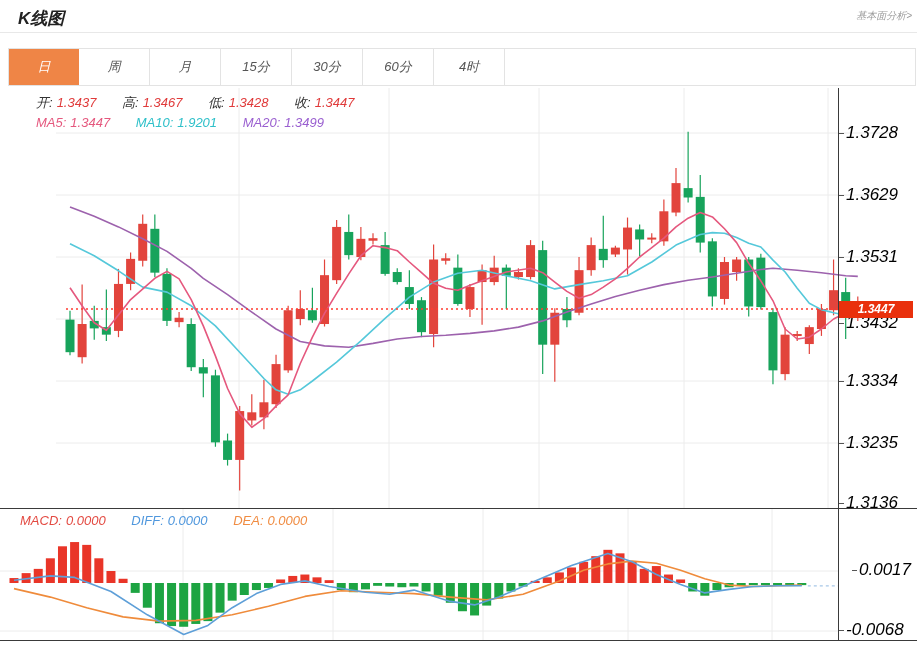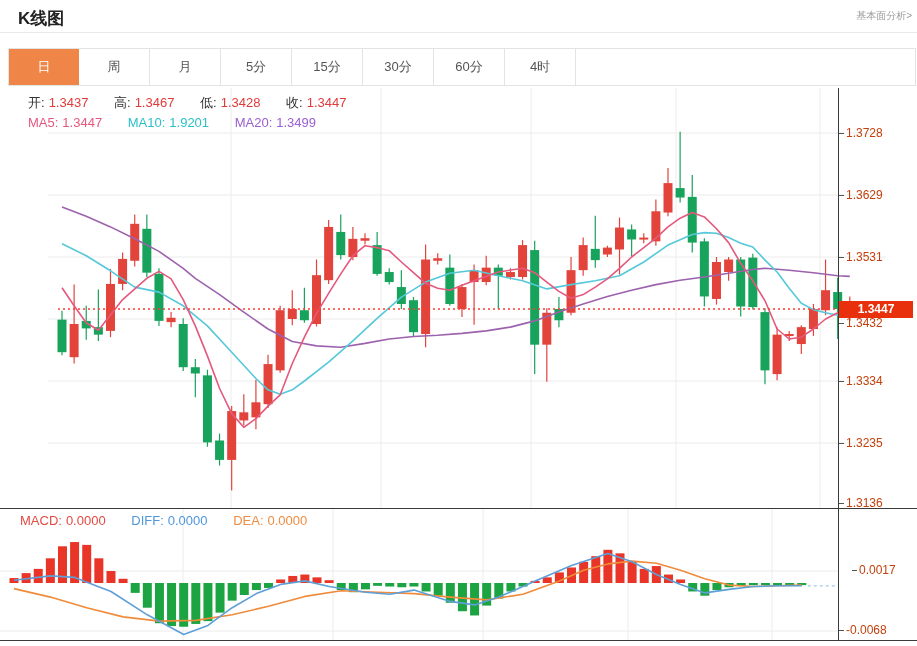--- a/index.html
+++ b/index.html
@@ -1,51 +1,50 @@
 <!DOCTYPE html>
 <html><head>
 <meta charset="utf-8">
 <style>
   html,body{margin:0;padding:0;background:#fff;}
   body{font-family:"Liberation Sans","DejaVu Sans",sans-serif;}
-  #page{position:relative;width:917px;height:646px;background:#fff;overflow:hidden;}
+  #page{position:relative;width:917px;height:646px;background:#fff;overflow:hidden;font-style:italic;}
   .page-title{position:absolute;left:18px;top:7px;font-size:17px;font-weight:bold;color:#222;}
   .top-link{position:absolute;right:5px;top:9px;font-size:10px;color:#9a9a9a;text-decoration:none;cursor:pointer;}
   .header-divider{position:absolute;left:0;top:32px;width:917px;height:1px;background:#e8e8e8;}
   .tabbar{position:absolute;left:8px;top:48px;width:908px;height:38px;display:flex;border:1px solid #e3e3e3;box-sizing:border-box;background:#fff;}
   .tab{width:70px;line-height:36px;text-align:center;font-size:13px;color:#555;border-right:1px solid #e3e3e3;cursor:pointer;background:#fff;}
   .tab.active{background:#ef8546;color:#fff;border-right:none;}
   .tab-filler{flex:1;}
-  .main-chart{position:absolute;left:8px;top:88px;width:838px;height:420px;padding-left:40px;}
+  .main-chart{position:absolute;left:16px;top:88px;width:838px;height:420px;padding-left:40px;}
   .macd-panel{position:absolute;left:0;top:509px;width:838px;height:131px;}
   .sep-line{position:absolute;left:0;top:508px;width:917px;height:1px;background:#3a3a3a;}
   .bottom-line{position:absolute;left:0;top:640px;width:917px;height:1px;background:#3a3a3a;}
   .axis-line{position:absolute;left:838px;top:88px;width:1px;height:553px;background:#3a3a3a;}
   .axis-panel{position:absolute;left:839px;top:88px;width:78px;height:553px;}
-  .axis-label{position:absolute;left:0;height:14px;line-height:14px;font-size:12px;color:#c2410c;white-space:nowrap;}
+  .axis-label{position:absolute;left:0;height:14px;line-height:14px;font-size:17px;color:#000000;white-space:nowrap;}
   .axis-label .tick{display:inline-block;width:5px;height:1px;background:#555;vertical-align:middle;margin-right:2px;}
   .legend-row{position:absolute;left:20px;white-space:nowrap;font-size:13px;}
   .legend-row span{margin-right:4px;}
   .legend-gap{display:inline-block;width:14px;}
   .price-badge{position:absolute;left:839px;top:301px;width:74px;height:17px;background:#e9300c;color:#fff;font-size:12px;font-weight:bold;line-height:17px;text-align:center;z-index:5;}
   svg{display:block;}
 </style>
 </head>
 <body>
 
 <div id="page">
   <div class="page-title">K线图</div>
   <a class="top-link">基本面分析&gt;</a>
   <div class="header-divider"></div>
 
   <div class="tabbar">
     <div class="tab active">日</div>
     <div class="tab">周</div>
     <div class="tab">月</div>
-    <div class="tab">5分</div>
     <div class="tab">15分</div>
     <div class="tab">30分</div>
     <div class="tab">60分</div>
     <div class="tab">4时</div>
     <div class="tab-filler"></div>
   </div>
 
   <div class="main-chart">
     <svg id="main-svg" width="838" height="420">
         <line x1="0" y1="45" x2="838" y2="45" stroke="#ececec" stroke-width="1"></line>

